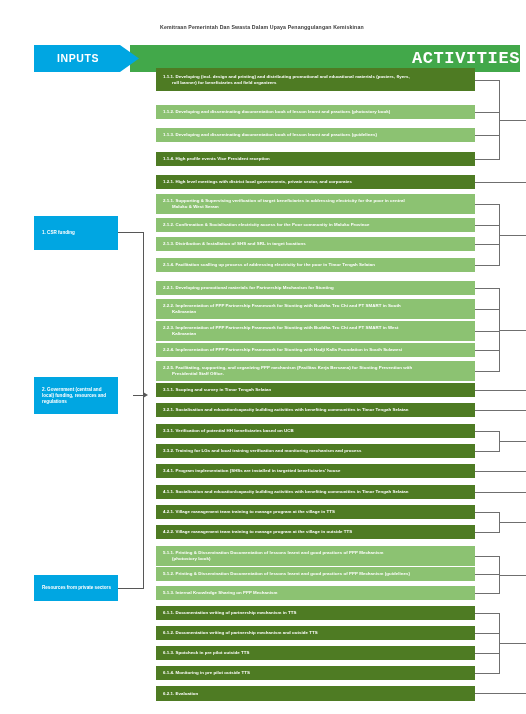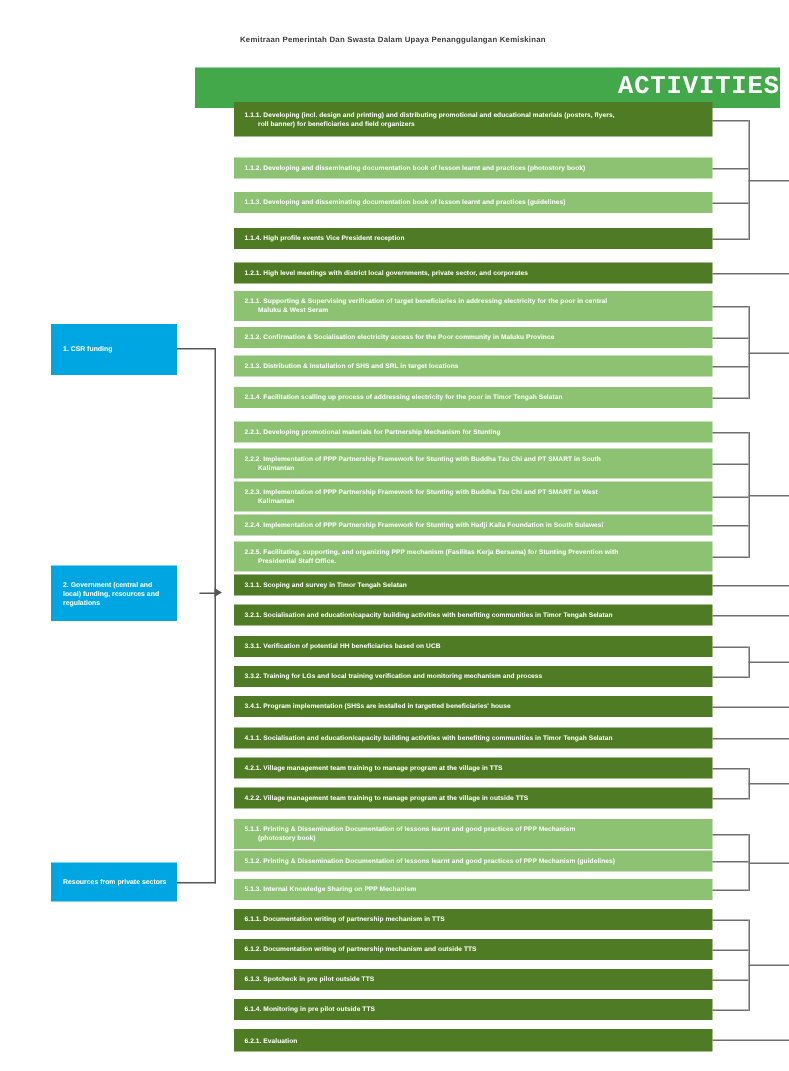--- a/index.html
+++ b/index.html
@@ -149,20 +149,23 @@
 <body>
 
 <div id="page">
 
   <div id="doc-title">Kemitraan Pemerintah Dan Swasta Dalam Upaya Penanggulangan Kemiskinan</div>
 
   <div id="header-band">
     <div id="activities-header">
       <div id="activities-label">ACTIVITIES</div>
     </div>
+    <div id="inputs-header">
+      <div id="inputs-label">INPUTS</div>
+    </div>
   </div>
 
   <div class="inbox" style="left:34px; top:216px; width:84px; height:34px;">
     <span>1. CSR funding</span>
   </div>
 
   <div class="inbox" style="left:34px; top:377px; width:84px; height:37px;">
     <span>2. Government (central and local) funding, resources and regulations</span>
   </div>
 

